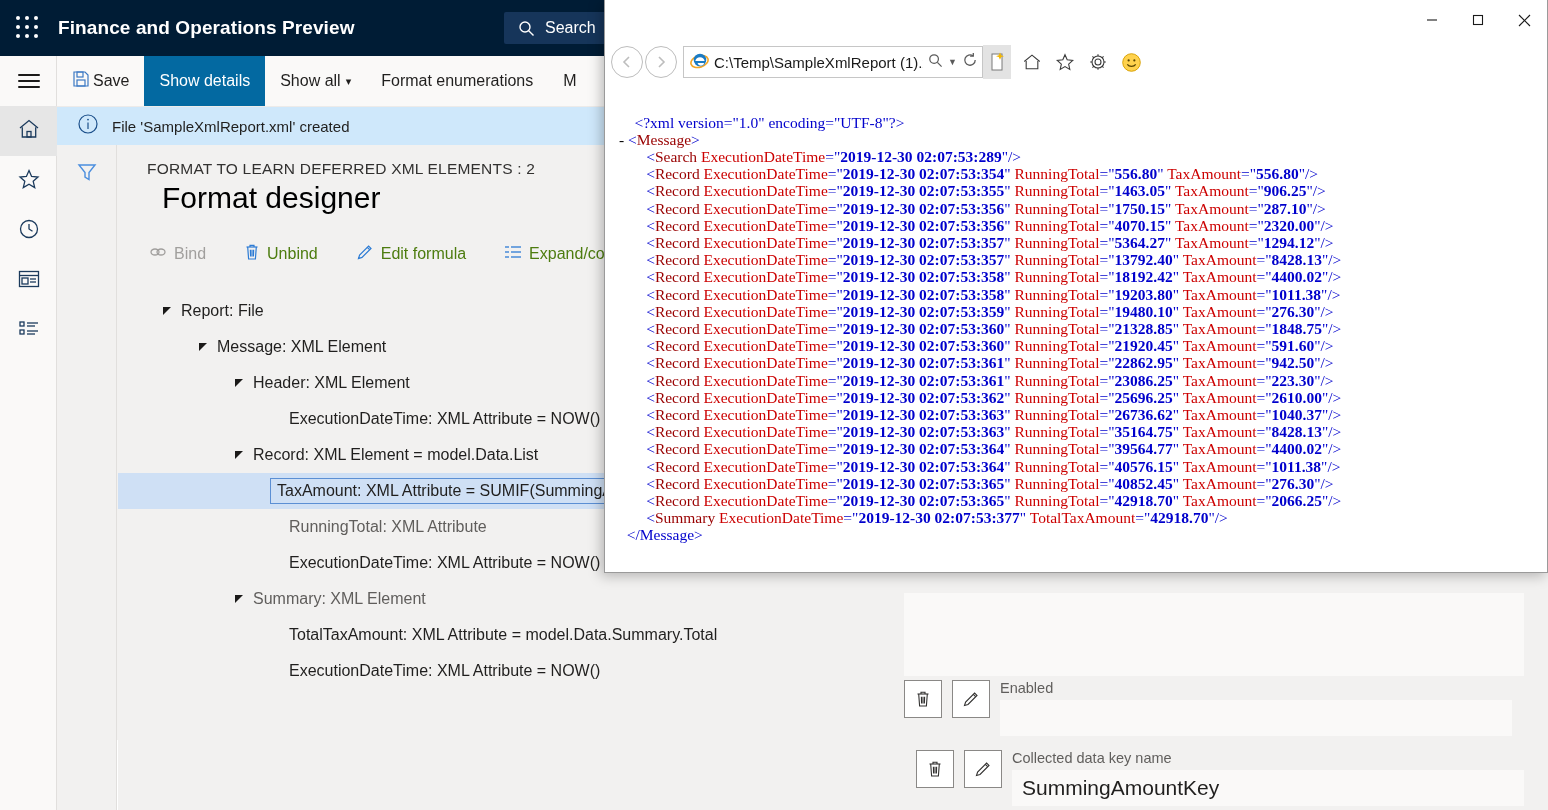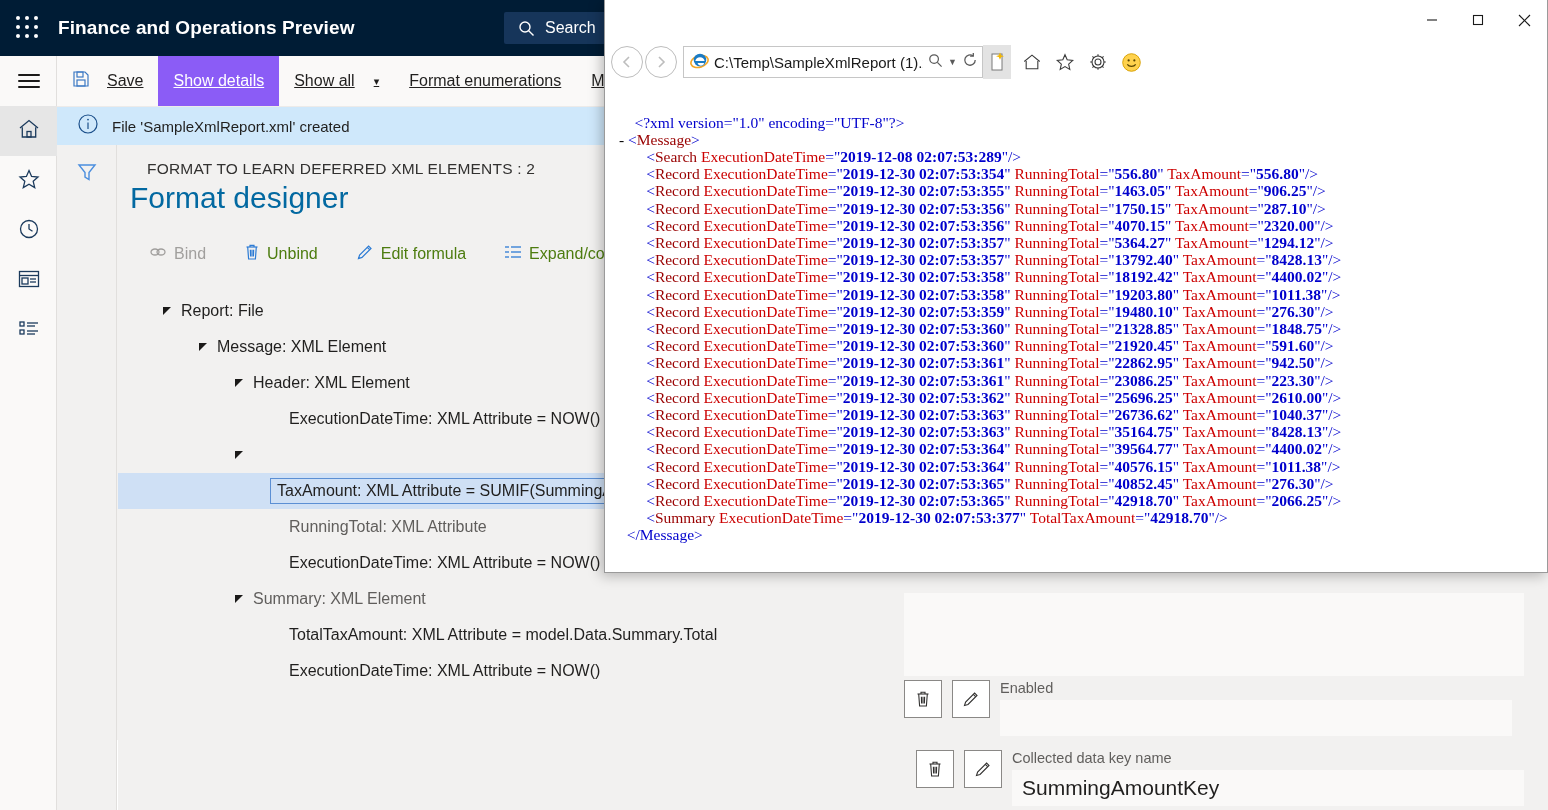--- a/index.html
+++ b/index.html
@@ -42,44 +42,44 @@
   .rail-item.selected { background: #e6e6e6; }
   .rail-item .hb { width: 22px; }
   .rail-item .hb span { display:block; height: 2px; background: #1b1a19; margin: 4px 0; border-radius: 1px; }
 
   
   .cmdbar {
     position: absolute; left: 57px; top: 56px; width: 1491px; height: 51px;
     background: #faf9f8; border-bottom: 1px solid #edebe9; display: flex; align-items: stretch;
   }
   .cmd {
-    display: flex; align-items: center; gap: 17px; padding: 0 15px;
-    font-size: 16px; color: #201f1e; cursor: pointer; white-space: nowrap; text-decoration: underline;
-  }
-  .cmd.primary { background: #8b5cf6; color: #ffffff; font-weight: normal; }
+    display: flex; align-items: center; gap: 3px; padding: 0 15px;
+    font-size: 16px; color: #201f1e; cursor: pointer; white-space: nowrap;
+  }
+  .cmd.primary { background: #0369a1; color: #ffffff; font-weight: normal; }
   .cmd .caret { font-size: 11px; color: #201f1e; margin-left: 2px; }
 
   
   .msgbar {
     position: absolute; left: 57px; top: 107px; width: 1491px; height: 38px;
     background: #cfe8fb; display: flex; align-items: center; padding-left: 20px; gap: 13px;
   }
   .msgbar .txt { font-size: 15px; color: #201f1e; }
 
   
   .gutter {
     position: absolute; left: 57px; top: 145px; width: 60px; height: 665px;
     background: #f2f1f0; border-right: 1px solid #e1dfdd;
     display: flex; justify-content: center; padding-top: 16px;
   }
 
   
   .content { position: absolute; left: 118px; top: 145px; width: 1430px; height: 665px; background: #f2f1f0; }
   .crumb { position: absolute; left: 29px; top: 15px; font-size: 15.5px; color: #323130; letter-spacing: .2px; }
-  .page-title { position: absolute; left: 12px; top: 36px; font-size: 30px; color: #0369a1; }
+  .page-title { position: absolute; left: 44px; top: 36px; font-size: 30px; color: #000000; }
 
   .act-row { position: absolute; left: 22px; top: 94px; display: flex; align-items: center; gap: 20px; }
   .act { display: flex; align-items: center; gap: 7px; padding: 4px 9px; font-size: 16px; color: #4d7c0f; cursor: pointer; white-space: nowrap; }
   .act.disabled { color: #a19f9d; cursor: default; }
 
   
   .tree { position: absolute; left: 0; top: 148px; width: 1430px; }
   .node { display: flex; align-items: center; height: 36px; font-size: 16px; color: #201f1e; cursor: pointer; }
   .tw { width: 14px; display: inline-flex; justify-content: center; align-items: center; margin-right: 7px; }
   .tw.empty { }
@@ -363,20 +363,21 @@
         <div class="node" style="padding-left: 150px;">
           <span class="tw empty"></span>
           <span class="node-label">ExecutionDateTime: XML Attribute = NOW()</span>
         </div>
         <div class="node" style="padding-left: 114px;">
           <span class="tw">
             <svg width="11" height="11" viewBox="0 0 11 11">
               <polygon points="1,1 9,1 1,9" fill="#1b1a19"></polygon>
             </svg>
           </span>
+          <span class="node-label">Record: XML Element = model.Data.List</span>
         </div>
         <div class="node selected" style="padding-left: 108px;">
           <span style="display: inline-block; width: 42px;"></span>
           <span class="node-label sel-inner">TaxAmount: XML Attribute = SUMIF(SummingAm</span>
         </div>
         <div class="node dim" style="padding-left: 150px;">
           <span class="tw empty"></span>
           <span class="node-label">RunningTotal: XML Attribute</span>
         </div>
         <div class="node" style="padding-left: 150px;">
@@ -546,21 +547,21 @@
               <circle cx="14" cy="8.8" r="1.15" fill="#5a4500"></circle>
             <path d="M6.6 13 A5 4 0 0 0 15.4 13" fill="none" stroke="#5a4500" stroke-width="1.25"></path>
           </svg>
         </div>
       </div>
     </div>
 
     <div class="ie-content">
       <pre class="xml" id="xml-body">    <span class="tagb">&lt;?xml version="1.0" encoding="UTF-8"?&gt;</span>
 <span class="collapse">-</span> <span class="tagb">&lt;</span><span class="elem">Message</span><span class="tagb">&gt;</span>
-       <span class="tagb">&lt;</span><span class="elem">Search</span> <span class="attr">ExecutionDateTime</span><span class="tagb">=</span><span class="tagb">"</span><span class="val">2019-12-08 02:07:53:289</span><span class="tagb">"</span><span class="tagb">/&gt;</span>
+       <span class="tagb">&lt;</span><span class="elem">Search</span> <span class="attr">ExecutionDateTime</span><span class="tagb">=</span><span class="tagb">"</span><span class="val">2019-12-30 02:07:53:289</span><span class="tagb">"</span><span class="tagb">/&gt;</span>
        <span class="tagb">&lt;</span><span class="elem">Record</span> <span class="attr">ExecutionDateTime</span><span class="tagb">=</span><span class="tagb">"</span><span class="val">2019-12-30 02:07:53:354</span><span class="tagb">"</span> <span class="attr">RunningTotal</span><span class="tagb">=</span><span class="tagb">"</span><span class="val">556.80</span><span class="tagb">"</span> <span class="attr">TaxAmount</span><span class="tagb">=</span><span class="tagb">"</span><span class="val">556.80</span><span class="tagb">"</span><span class="tagb">/&gt;</span>
        <span class="tagb">&lt;</span><span class="elem">Record</span> <span class="attr">ExecutionDateTime</span><span class="tagb">=</span><span class="tagb">"</span><span class="val">2019-12-30 02:07:53:355</span><span class="tagb">"</span> <span class="attr">RunningTotal</span><span class="tagb">=</span><span class="tagb">"</span><span class="val">1463.05</span><span class="tagb">"</span> <span class="attr">TaxAmount</span><span class="tagb">=</span><span class="tagb">"</span><span class="val">906.25</span><span class="tagb">"</span><span class="tagb">/&gt;</span>
        <span class="tagb">&lt;</span><span class="elem">Record</span> <span class="attr">ExecutionDateTime</span><span class="tagb">=</span><span class="tagb">"</span><span class="val">2019-12-30 02:07:53:356</span><span class="tagb">"</span> <span class="attr">RunningTotal</span><span class="tagb">=</span><span class="tagb">"</span><span class="val">1750.15</span><span class="tagb">"</span> <span class="attr">TaxAmount</span><span class="tagb">=</span><span class="tagb">"</span><span class="val">287.10</span><span class="tagb">"</span><span class="tagb">/&gt;</span>
        <span class="tagb">&lt;</span><span class="elem">Record</span> <span class="attr">ExecutionDateTime</span><span class="tagb">=</span><span class="tagb">"</span><span class="val">2019-12-30 02:07:53:356</span><span class="tagb">"</span> <span class="attr">RunningTotal</span><span class="tagb">=</span><span class="tagb">"</span><span class="val">4070.15</span><span class="tagb">"</span> <span class="attr">TaxAmount</span><span class="tagb">=</span><span class="tagb">"</span><span class="val">2320.00</span><span class="tagb">"</span><span class="tagb">/&gt;</span>
        <span class="tagb">&lt;</span><span class="elem">Record</span> <span class="attr">ExecutionDateTime</span><span class="tagb">=</span><span class="tagb">"</span><span class="val">2019-12-30 02:07:53:357</span><span class="tagb">"</span> <span class="attr">RunningTotal</span><span class="tagb">=</span><span class="tagb">"</span><span class="val">5364.27</span><span class="tagb">"</span> <span class="attr">TaxAmount</span><span class="tagb">=</span><span class="tagb">"</span><span class="val">1294.12</span><span class="tagb">"</span><span class="tagb">/&gt;</span>
        <span class="tagb">&lt;</span><span class="elem">Record</span> <span class="attr">ExecutionDateTime</span><span class="tagb">=</span><span class="tagb">"</span><span class="val">2019-12-30 02:07:53:357</span><span class="tagb">"</span> <span class="attr">RunningTotal</span><span class="tagb">=</span><span class="tagb">"</span><span class="val">13792.40</span><span class="tagb">"</span> <span class="attr">TaxAmount</span><span class="tagb">=</span><span class="tagb">"</span><span class="val">8428.13</span><span class="tagb">"</span><span class="tagb">/&gt;</span>
        <span class="tagb">&lt;</span><span class="elem">Record</span> <span class="attr">ExecutionDateTime</span><span class="tagb">=</span><span class="tagb">"</span><span class="val">2019-12-30 02:07:53:358</span><span class="tagb">"</span> <span class="attr">RunningTotal</span><span class="tagb">=</span><span class="tagb">"</span><span class="val">18192.42</span><span class="tagb">"</span> <span class="attr">TaxAmount</span><span class="tagb">=</span><span class="tagb">"</span><span class="val">4400.02</span><span class="tagb">"</span><span class="tagb">/&gt;</span>
        <span class="tagb">&lt;</span><span class="elem">Record</span> <span class="attr">ExecutionDateTime</span><span class="tagb">=</span><span class="tagb">"</span><span class="val">2019-12-30 02:07:53:358</span><span class="tagb">"</span> <span class="attr">RunningTotal</span><span class="tagb">=</span><span class="tagb">"</span><span class="val">19203.80</span><span class="tagb">"</span> <span class="attr">TaxAmount</span><span class="tagb">=</span><span class="tagb">"</span><span class="val">1011.38</span><span class="tagb">"</span><span class="tagb">/&gt;</span>
        <span class="tagb">&lt;</span><span class="elem">Record</span> <span class="attr">ExecutionDateTime</span><span class="tagb">=</span><span class="tagb">"</span><span class="val">2019-12-30 02:07:53:359</span><span class="tagb">"</span> <span class="attr">RunningTotal</span><span class="tagb">=</span><span class="tagb">"</span><span class="val">19480.10</span><span class="tagb">"</span> <span class="attr">TaxAmount</span><span class="tagb">=</span><span class="tagb">"</span><span class="val">276.30</span><span class="tagb">"</span><span class="tagb">/&gt;</span>
        <span class="tagb">&lt;</span><span class="elem">Record</span> <span class="attr">ExecutionDateTime</span><span class="tagb">=</span><span class="tagb">"</span><span class="val">2019-12-30 02:07:53:360</span><span class="tagb">"</span> <span class="attr">RunningTotal</span><span class="tagb">=</span><span class="tagb">"</span><span class="val">21328.85</span><span class="tagb">"</span> <span class="attr">TaxAmount</span><span class="tagb">=</span><span class="tagb">"</span><span class="val">1848.75</span><span class="tagb">"</span><span class="tagb">/&gt;</span>

